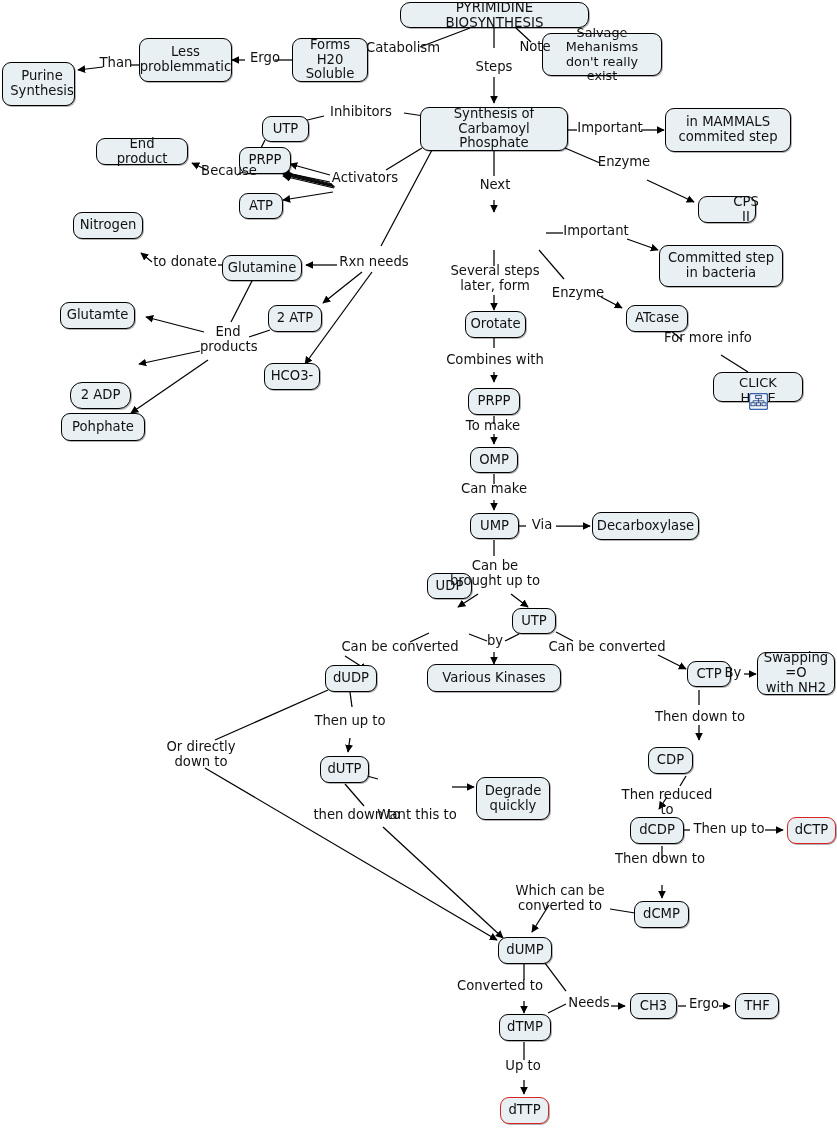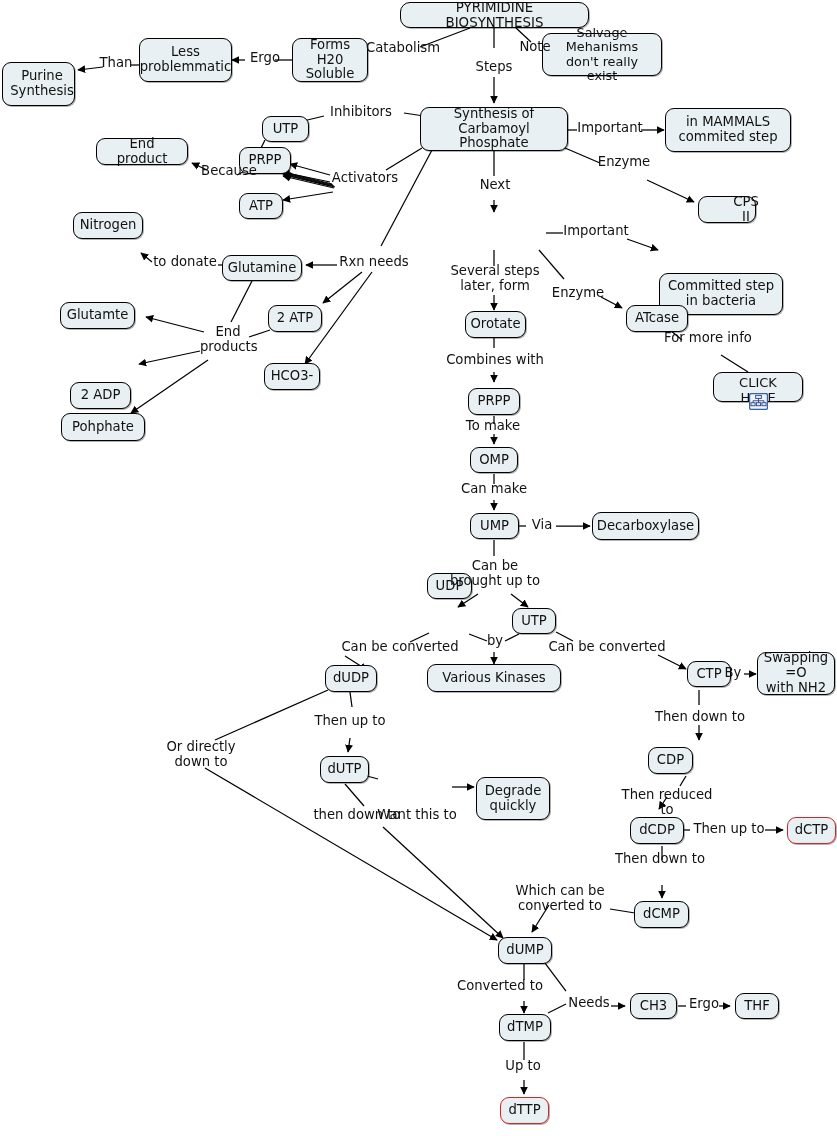--- a/index.html
+++ b/index.html
@@ -228,30 +228,30 @@
   <div class="node" style="left:239px;top:193px;width:44px;height:26px;">ATP</div>
 
   <div class="node" style="left:96px;top:138px;width:92px;height:27px;">End product</div>
 
   <div class="node" style="left:73px;top:212px;width:70px;height:27px;">Nitrogen</div>
 
   <div class="node" style="left:222px;top:255px;width:80px;height:26px;">Glutamine</div>
 
   <div class="node" style="left:60px;top:302px;width:75px;height:27px;">Glutamte</div>
 
-  <div class="node" style="left:70px;top:382px;width:61px;height:27px;">2 ADP</div>
+  <div class="node" style="left:70px;top:382px;width:61px;height:27px;border-radius:12px;">2 ADP</div>
 
   <div class="node" style="left:61px;top:413px;width:84px;height:28px;">Pohphate</div>
 
   <div class="node" style="left:268px;top:305px;width:54px;height:27px;">2 ATP</div>
 
   <div class="node" style="left:264px;top:363px;width:56px;height:27px;">HCO3-</div>
 
 
-  <div class="node" style="left:659px;top:245px;width:124px;height:42px;margin-top:28px;">Committed step
+  <div class="node" style="left:659px;top:245px;width:124px;height:42px;">Committed step
 in bacteria</div>
 
   <div class="node" style="left:626px;top:305px;width:62px;height:27px;">ATcase</div>
 
   <div class="node clicker" style="left:713px;top:372px;width:90px;height:30px;">
     <span style="font-size:13px;">CLICK HERE</span>
     <svg class="cmapicon" viewBox="0 0 20 18" style="position:absolute;left:35px;top:20px;">
       <rect x="0.5" y="0.5" width="19" height="17" rx="2" fill="#eef3fb" stroke="#3a62a8" stroke-width="1.4"></rect>
       <rect x="7" y="2.5" width="6" height="3.4" fill="#dfe7f5" stroke="#24407c" stroke-width="0.9"></rect>
       <path d="M10,5.9 L10,8.2 M4.2,8.2 L15.8,8.2 M4.2,8.2 L4.2,10.3 M10,8.2 L10,10.3 M15.8,8.2 L15.8,10.3" stroke="#24407c" stroke-width="0.9" fill="none"></path>

